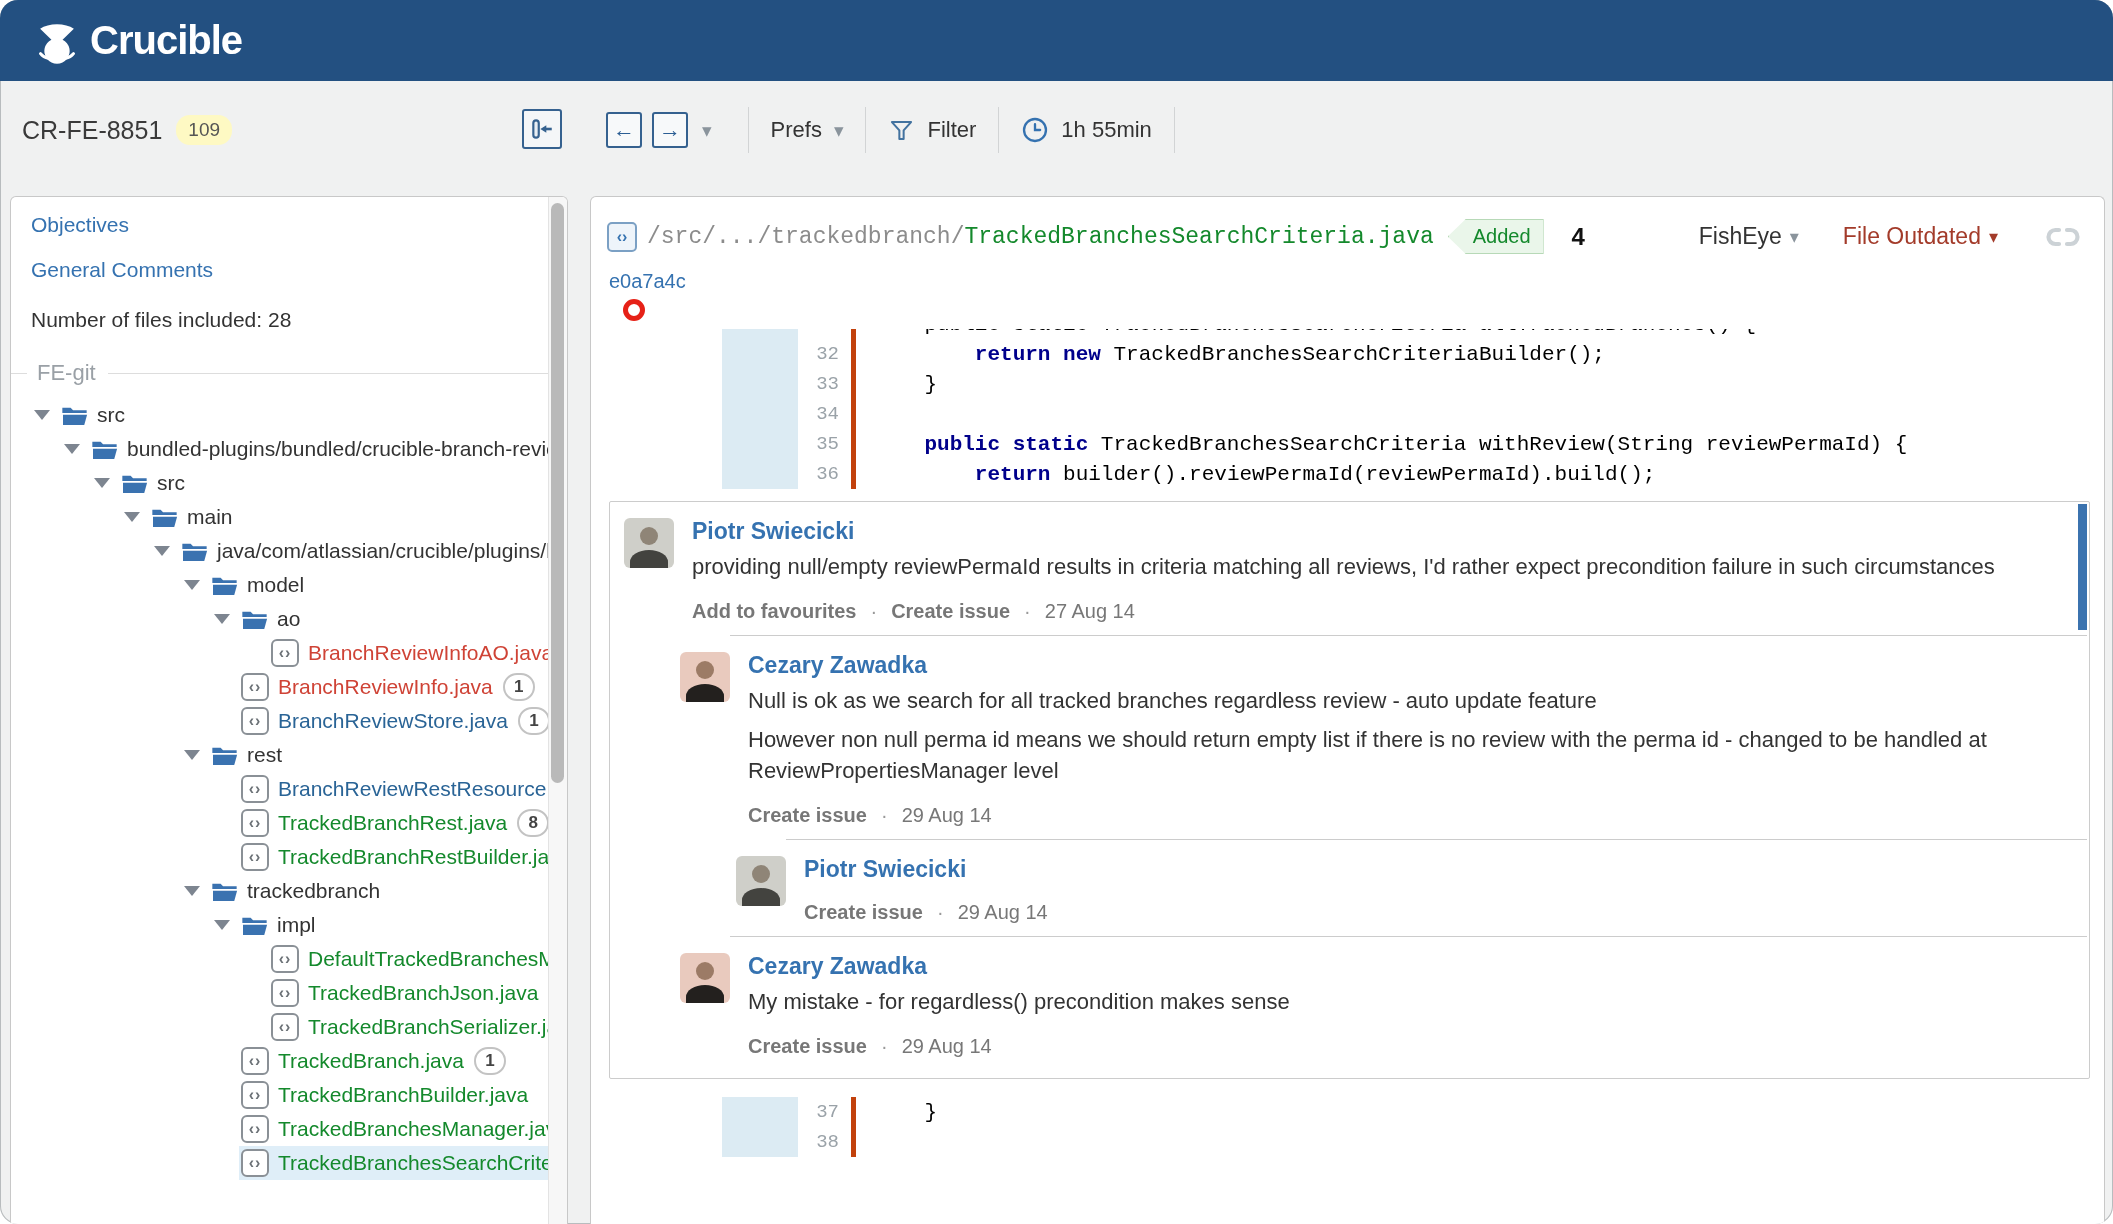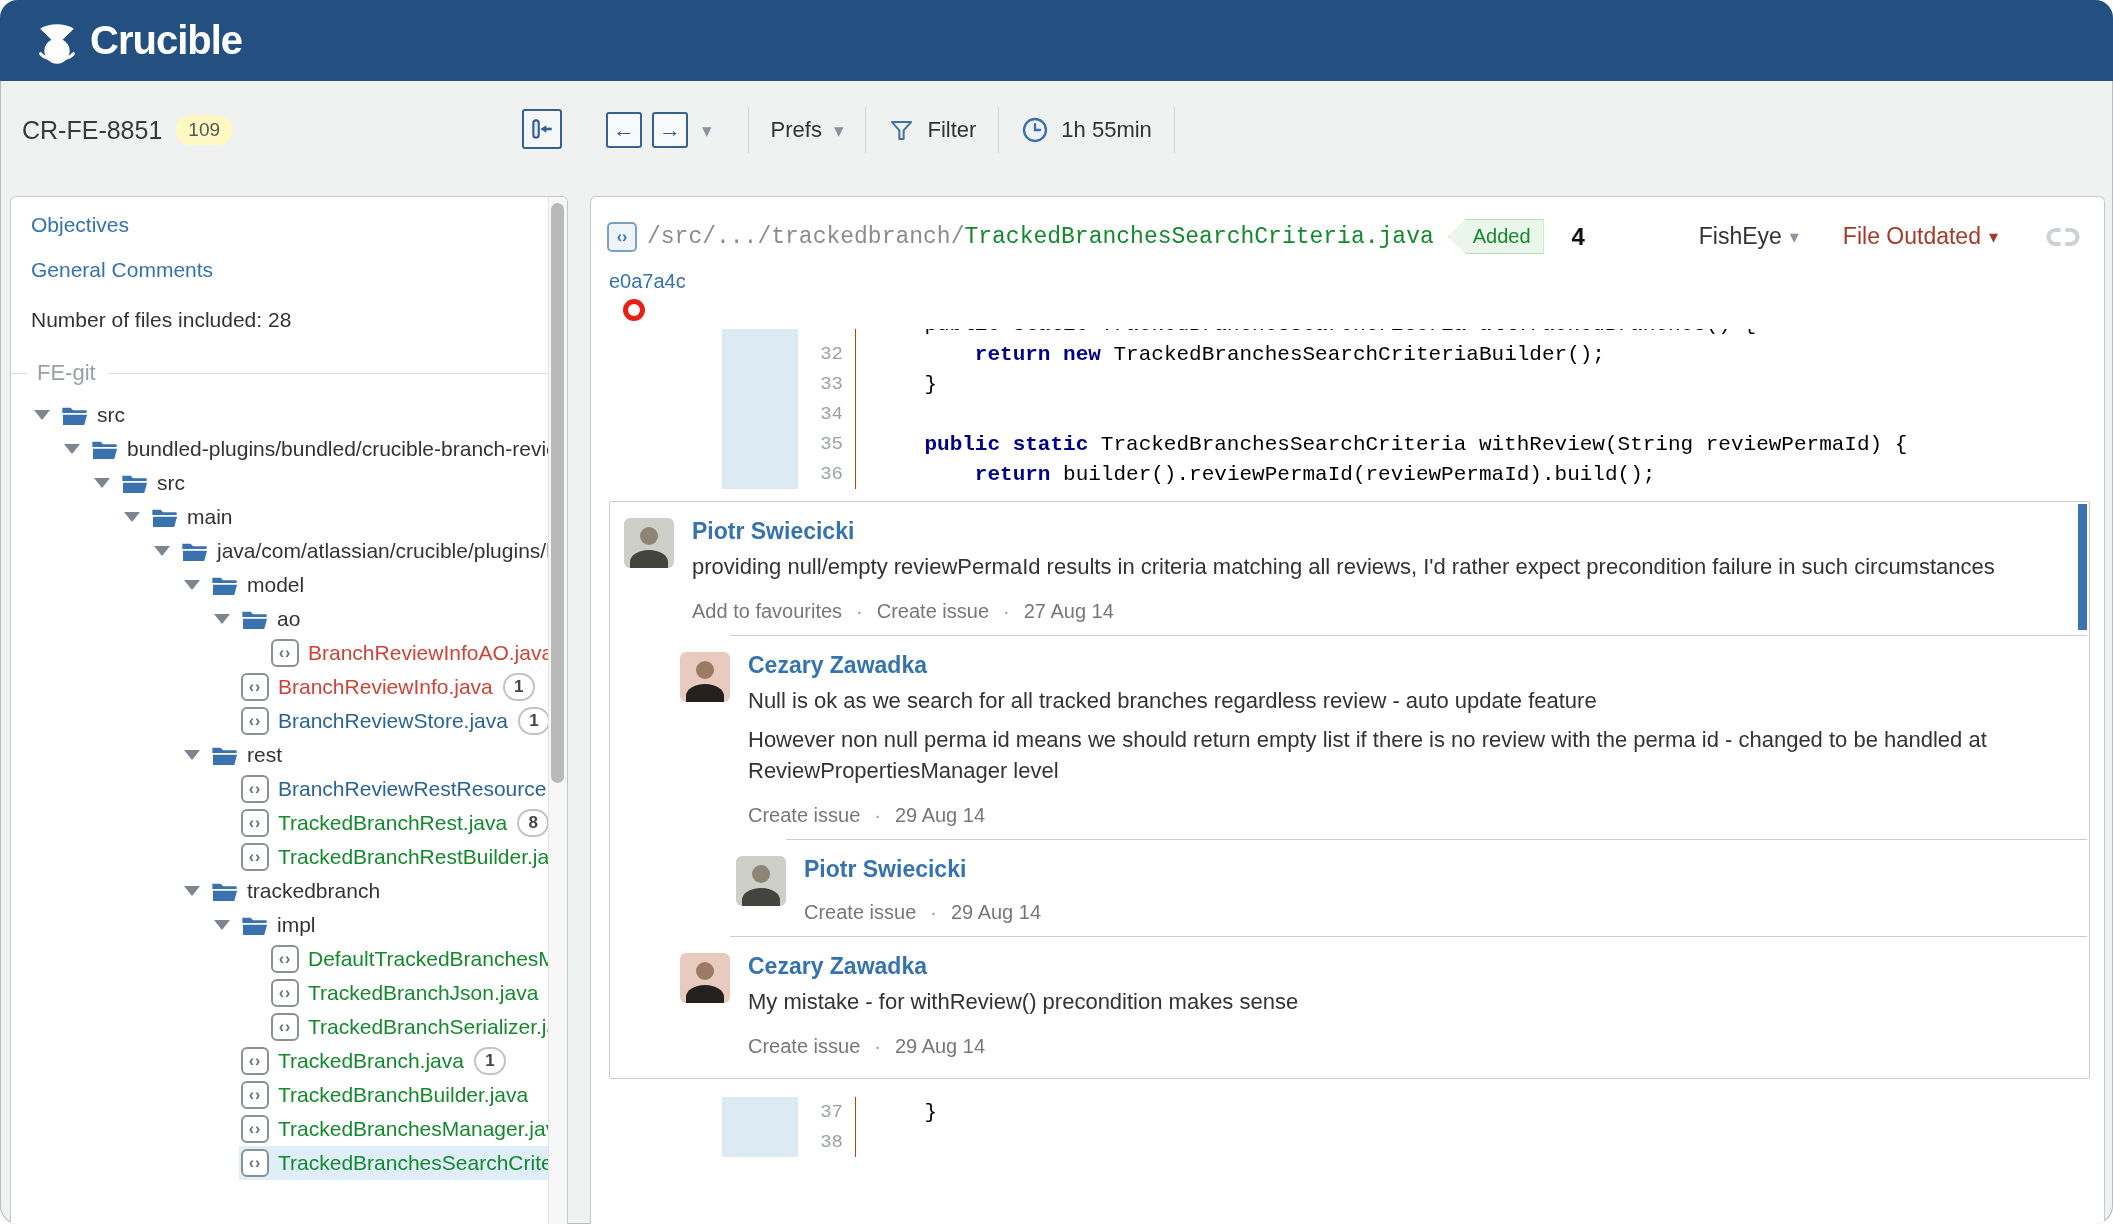--- a/index.html
+++ b/index.html
@@ -106,21 +106,21 @@
     width:22px; height:22px; border:5px solid var(--c-ring,#e62117); border-radius:50%;
     background:#fff; margin:6px 0 0 14px;
   }
   
   .code-block { margin-top:8px; }
   .code-row { display:flex; align-items:center; height:30px; font-family:"Liberation Mono", monospace; font-size:21px; color:#000; }
   .g-outer { width:131px; flex:none; height:100%; }
   .g-blue { width:76px; flex:none; height:100%; background:#dcebf3; }
   .g-num {
     width:58px; flex:none; height:100%; display:flex; align-items:center; justify-content:flex-end;
-    padding-right:12px; color:#9aa2a8; font-size:19px; border-right:1px solid #c2410c;
+    padding-right:12px; color:#9aa2a8; font-size:19px; border-right:5px solid #c2410c;
   }
   .g-code { padding-left:18px; white-space:pre; }
   .kw { color:var(--c-keyword,#00008b); font-weight:bold; }
   .clip-top { height:10px; overflow:hidden; }
   .clip-top .code-row { margin-top:-20px; }
   
   #thread-box {
     margin:12px 14px 10px 18px; border:1px solid #ccc; border-radius:2px; background:#fff;
     position:relative; padding-bottom:8px;
   }
@@ -133,21 +133,21 @@
   .avatar .torso { position:absolute; left:50%; bottom:-6px; width:38px; height:24px; margin-left:-19px; border-radius:50% 50% 0 0; }
   .avatar.piotr .head { background:#8f8577; }
   .avatar.piotr .torso { background:#43433f; }
   .avatar.cezary .head { background:#9c7b66; }
   .avatar.cezary .torso { background:#23201e; }
   .c-body { flex:1; min-width:0; padding-right:30px; }
   .c-author { display:inline-block; font-size:23px; font-weight:bold; color:var(--c-link,#3572b0); text-decoration:none; cursor:pointer; }
   .c-text { font-size:22px; color:#333; line-height:31px; margin-top:6px; }
   .c-text + .c-text { margin-top:8px; }
   .c-foot { margin-top:18px; font-size:20px; color:#777; display:flex; align-items:center; gap:14px; }
-  .c-action { color:#777; text-decoration:none; cursor:pointer; }
+  .c-action { color:#777; text-decoration:none; cursor:pointer;font-weight:bold; }
   .c-dot { color:#999; }
   .c-sep { border-top:1px solid #ccc; margin-right:2px; }
 </style>
 </head>
 <body>
 
 <div id="window">
 
   <div id="app-header">
     <span style="display:flex;">
@@ -545,21 +545,21 @@
                 <span class="c-dot">·</span>
                 <span>29 Aug 14</span>
               </div></div>
           </div>
           <div class="c-sep" style="margin-left: 120px;"></div>
           <div class="comment" style="padding-left: 70px;">
             <div class="avatar cezary">
               <span class="head"></span>
               <span class="torso"></span>
             </div>
-            <div class="c-body"><a class="c-author">Cezary Zawadka</a><div class="c-text">My mistake - for withReview() precondition makes sense</div><div class="c-foot">
+            <div class="c-body"><a class="c-author">Cezary Zawadka</a><div class="c-text">My mistake - for regardless() precondition makes sense</div><div class="c-foot">
                 <a class="c-action">Create issue</a>
                 <span class="c-dot">·</span>
                 <span>29 Aug 14</span>
               </div></div>
           </div>
         </div>
       <div id="thread-scroll-thumb"></div>
     </div>
 
     <div class="code-block" id="code-block-2" style="margin-top:0; padding-top:8px;">

